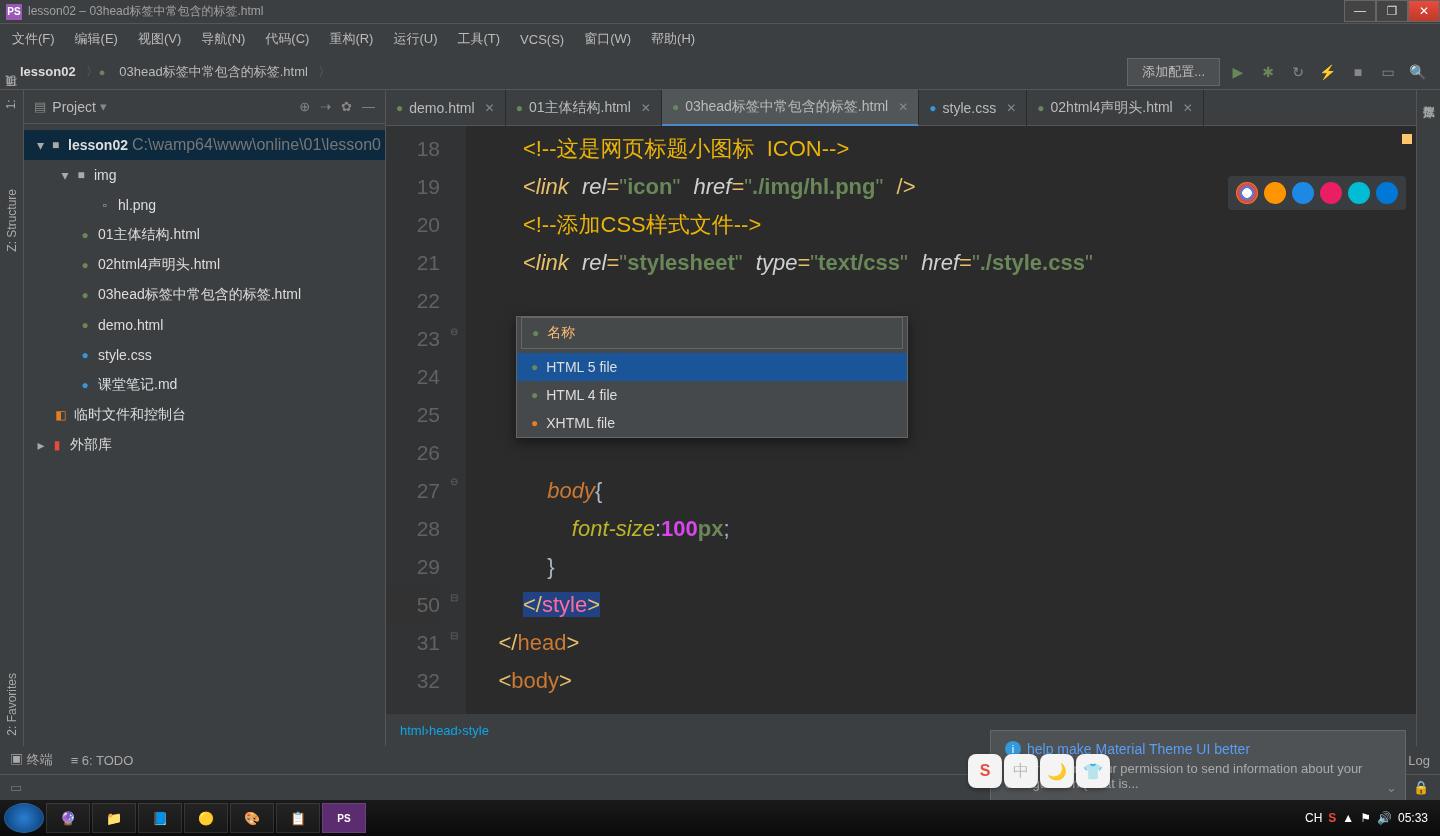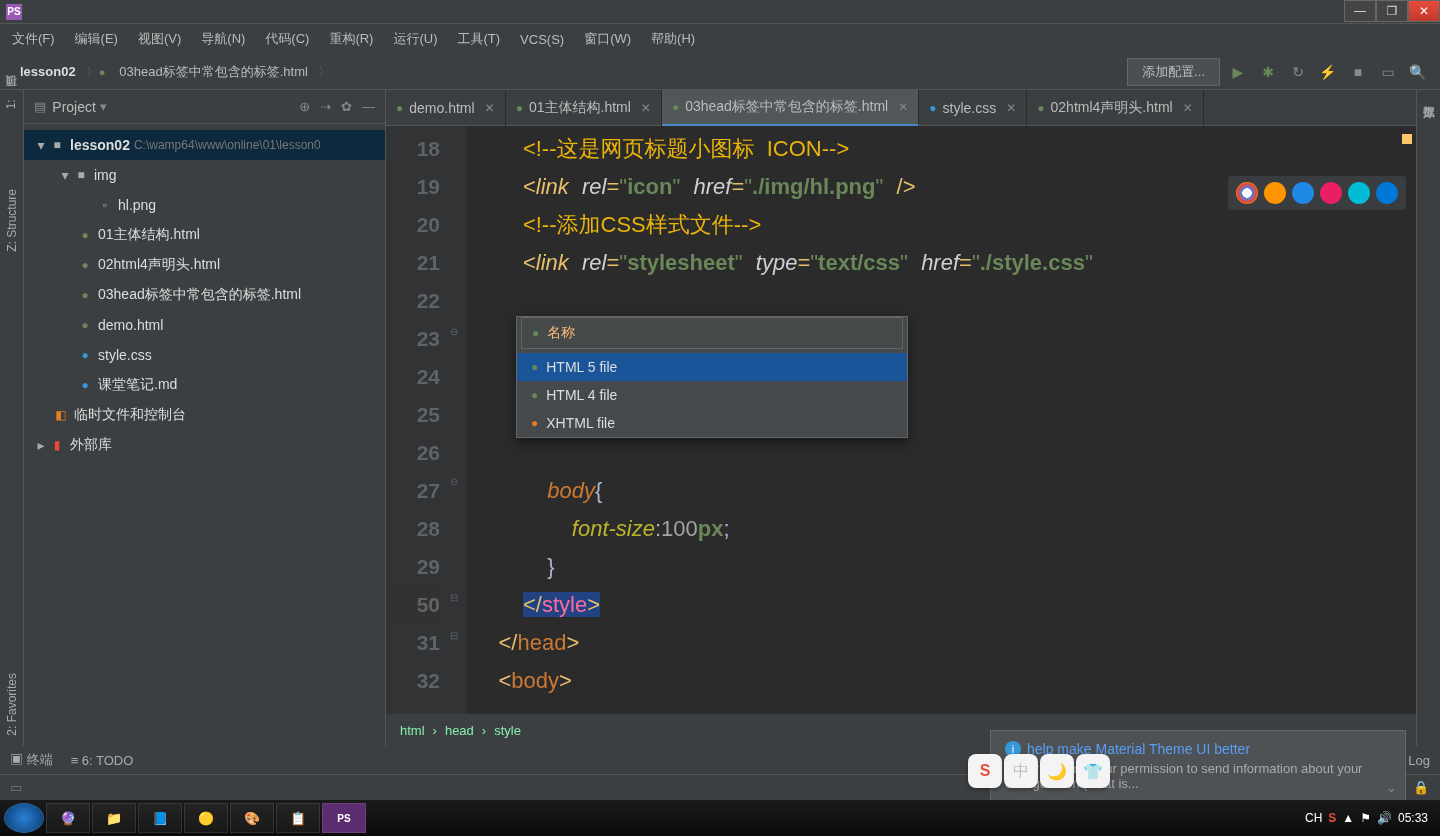--- a/index.html
+++ b/index.html
@@ -32,59 +32,59 @@
 .tree-row { display:flex; align-items:center; height:30px; padding:0 4px; cursor:pointer; }
 .tree-row.selected { background: #0d293e; }
 .tree-row .chev { width:14px; display:inline-block; text-align:center; color:#aaa; }
 .tree-row .file-ico { width:18px; text-align:center; margin-right:4px; font-size:12px; }
 .folder-ico { color:#aaa; }
 .html-ico { color:#6a8759; }
 .css-ico { color:#3498db; }
 .md-ico { color:#3498db; }
 .lib-ico { color:#e74c3c; }
 .tree-row .fname { color:#ddd; }
-.tree-row .path { color:#777; font-size:12px; margin-left:4px; }
+.tree-row .path { color:#777; font-size:16px; margin-left:4px; }
 .editor-wrap { flex:1; display:flex; flex-direction:column; background:#313335; margin-right:24px; }
 .tab-bar { height:36px; background:#3c3f41; display:flex; align-items:center; border-bottom:1px solid #555; }
 .tab { display:flex; align-items:center; height:36px; padding:0 10px; color:#bbb; border-right:1px solid #2b2b2b; cursor:pointer; font-size:14px; gap:6px; }
 .tab.active { background:#515658; border-bottom: 2px solid #4a88c7; }
 .tab .close-x { color:#888; font-size:12px; margin-left:4px; }
 .tab .fico { font-size:12px; color:#6a8759; }
 .tab .fico.css { color:#3498db; }
 .editor-body { flex:1; display:flex; position:relative; background:#2b2b2b; overflow:hidden; }
-.gutter { width:62px; background:#313335; color:#606366; text-align:right; padding:4px 8px 0 0; font-family: "Consolas", monospace; font-size:21px; line-height:38px;font-weight:bold; }
+.gutter { width:62px; background:#313335; color:#606366; text-align:right; padding:4px 8px 0 0; font-family: "Consolas", monospace; font-size:21px; line-height:38px; }
 .fold-strip { width:18px; background:#313335; position:relative; }
 .fold-strip .mark { position:absolute; left:2px; color:#606366; font-size:10px; }
 .code { flex:1; padding:4px 8px; font-family:"Consolas", monospace; font-size:22px; line-height:38px; color:#a9b7c6; white-space:pre; }
 .c-cm { color:#eab308; }
 .c-tag { color:#e8bf6a; }
 .c-link { color:#e8bf6a; font-style:italic; }
 .c-attr-k { color:#d0d0d0; font-style:italic; }
 .c-str { color:#6a8759; }
 .c-strb { color:#6a8759; font-weight:bold; }
 .c-css { color:#bbb529; font-style:italic; }
-.c-val { color:#a3a3a3; font-weight:normal; }
+.c-val { color:#d946ef; font-weight:bold; }
 .c-pink { color:#cc7832; }
 .c-pinkI { color:#cc7832; font-style:italic; }
 .c-style { color:#ff6b9d; }
 .sel-hl { background:#214283; }
 .browser-icons { position:absolute; top:50px; right:10px; display:flex; gap:6px; background:rgba(60,63,65,0.9); padding:6px 8px; border-radius:4px; }
 .browser-icons div { width:22px; height:22px; border-radius:50%; }
 .right-marker { position:absolute; right:4px; top:8px; width:10px; height:10px; background:#ffc66d; }
 .popup { position:absolute; top:316px; left:516px; width:392px; background:#46494b; border:1px solid #666; box-shadow:0 4px 12px rgba(0,0,0,0.5); z-index:100; }
 .popup-title { padding:10px 14px; font-size:18px; font-weight:bold; color:#ddd; }
 .popup-input { margin:0 4px 4px; background:#45494a; border:1px solid #666; padding:6px 10px; display:flex; align-items:center; gap:8px; }
 .popup-input .ico { color:#6a8759; font-size:12px; }
 .popup-input .ph { color:#fdba74; font-size:14px; }
 .popup-opt { padding:6px 14px; display:flex; align-items:center; gap:8px; font-size:14px; color:#ddd; cursor:pointer; }
 .popup-opt.sel { background:#1a5599; }
 .popup-opt .ico { font-size:12px; }
 .popup-opt .ico.h { color:#6a8759; }
 .popup-opt .ico.x { color:#e67e22; }
-.breadcrumb-footer { height:24px; background:#3c3f41; padding:16px 14px; display:flex; align-items:center; font-size:13px; color:#86efac; gap:8px; }
+.breadcrumb-footer { height:24px; background:#3c3f41; padding:16px 14px; display:flex; align-items:center; font-size:13px; color:#0ea5e9; }
 .notification { position:absolute; right:34px; bottom:34px; width:416px; background:#4e5254; border:1px solid #666; padding:10px 14px; font-size:13px; color:#aaa; }
 .notification .nt-title { color:#589df6; font-size:14px; margin-bottom:4px; display:flex; align-items:center; gap:6px;}
 .notification .nt-title .info-ico{ width:16px; height:16px; border-radius:50%; background:#3498db; color:#fff; text-align:center; line-height:16px; font-size:11px;}
 .notification .chev-d { position:absolute; right:8px; bottom:6px; color:#888; }
 .bottom-bar { height:28px; background:#3c3f41; display:flex; align-items:center; padding:0 10px; font-size:13px; color:#aaa; gap:18px; }
 .bottom-bar .right { margin-left:auto; display:flex; align-items:center; gap:8px; }
 .bottom-bar .ev-dot { width:16px;height:16px;border-radius:50%;background:#6a8759;color:#fff;font-size:11px;text-align:center;line-height:16px;}
 .status-bar { height:26px; background:#3c3f41; display:flex; align-items:center; padding:0 10px; font-size:13px; color:#777; border-top:1px solid #555; }
 .status-bar .sr { margin-left:auto; display:flex; align-items:center; gap:16px; }
 .taskbar { position:absolute; bottom:0; left:0; right:0; height:36px; background:linear-gradient(#1a1a1a,#0a0a0a); display:flex; align-items:center; padding:0 4px; gap:2px;}
@@ -92,20 +92,21 @@
 .taskbar .start { width:40px; border-radius:50%; background:radial-gradient(circle,#2a7fd4,#0a3a6e); }
 .taskbar .tray { margin-left:auto; display:flex; align-items:center; gap:6px; color:#fff; font-size:12px; padding:0 8px;}
 .float-tools { position:absolute; bottom:48px; right:330px; display:flex; gap:2px; }
 .float-tools div { width:34px; height:34px; background:#f4f4f4; border-radius:8px; box-shadow:0 2px 4px rgba(0,0,0,0.3); display:flex;align-items:center;justify-content:center; font-size:16px;}
 </style>
 </head>
 <body>
 
 <div class="title-bar">
   <div class="app-icon">PS</div>
+  <div class="title-text">lesson02 – 03head标签中常包含的标签.html</div>
   <div class="window-controls">
     <div>—</div>
     <div>❐</div>
     <div class="close">✕</div>
   </div>
 </div>
 
 <div class="menu-bar">
   <span>文件(F)</span>
   <span>编辑(E)</span>

